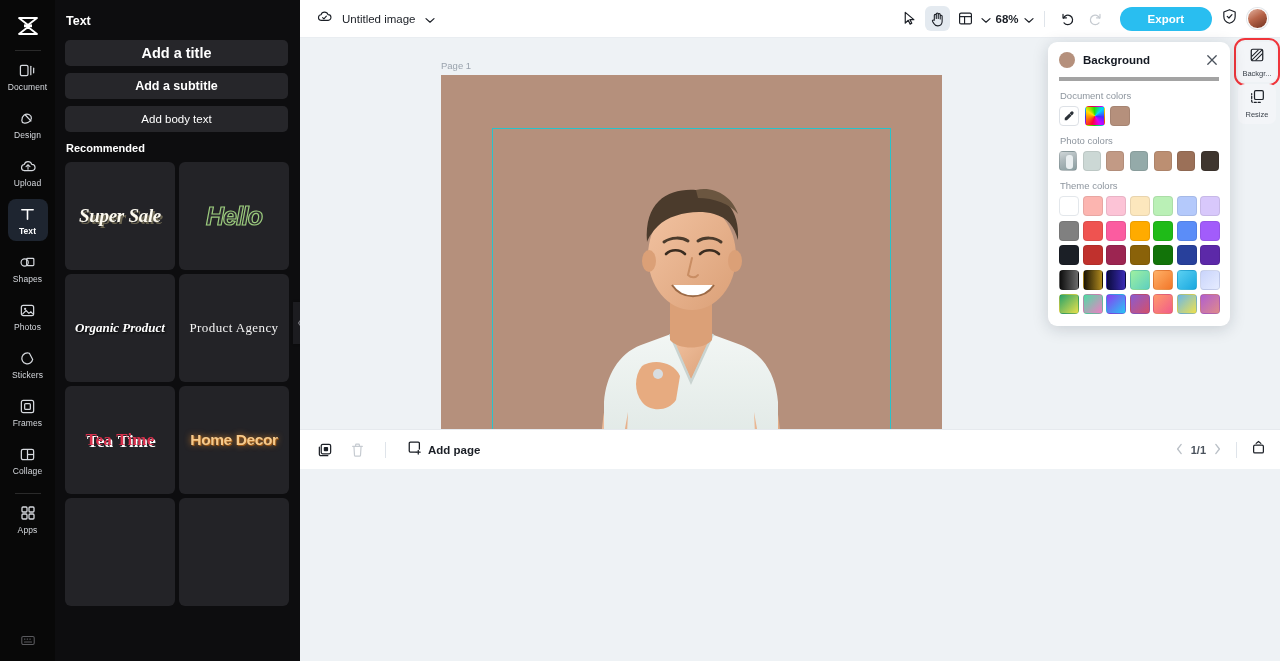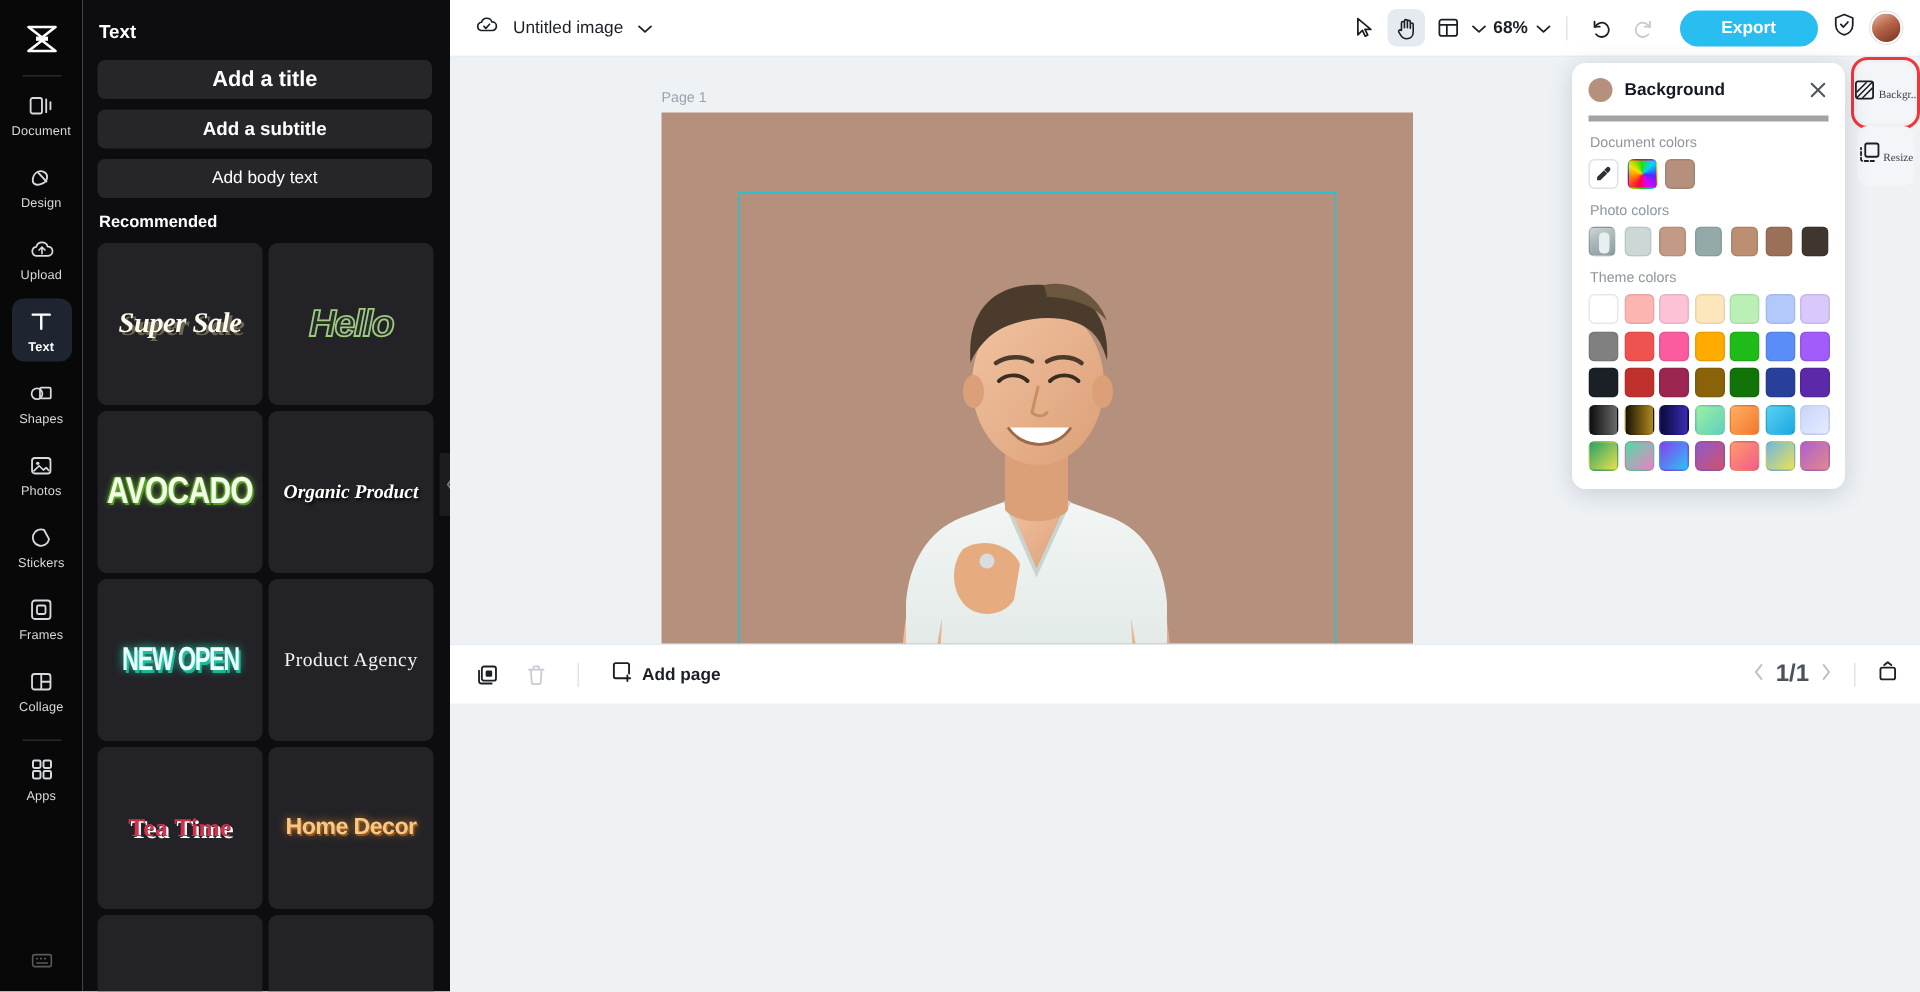--- a/index.html
+++ b/index.html
@@ -103,32 +103,32 @@
   }
 
   .bottombar {
     height: 40px; flex: 0 0 40px; background: #fff; border-top: 1px solid #e6eaee;
     display: flex; align-items: center; padding: 0 14px; gap: 10px;
   }
   .bb-btn { width: 22px; height: 22px; display: flex; align-items: center; justify-content: center; cursor: pointer; }
   .addpage { display: flex; align-items: center; gap: 6px; cursor: pointer; margin-left: 4px; }
   .addpage-lbl { font-size: 11.5px; font-weight: bold; color: #1b1f26; }
   .bb-right { margin-left: auto; display: flex; align-items: center; gap: 7px; }
-  .pagenum { font-size: 16px; font-weight: bold; color: #4a525c; }
+  .pagenum { font-size: 11px; font-weight: bold; color: #4a525c; }
 
   
   .rrail {
     position: absolute; right: 0; top: 38px; width: 46px;
     display: flex; flex-direction: column; align-items: center;
     padding-top: 4px; gap: 0; z-index: 7;
   }
   .rr-item {
     width: 38px; height: 40px; border-radius: 7px; background: #f3f5f8;
-    display: flex; flex-direction: row; align-items: center; justify-content: center;
-    gap: 2px; cursor: pointer; margin-bottom: 2px; font-family: Liberation Serif, serif;
+    display: flex; flex-direction: column; align-items: center; justify-content: center;
+    gap: 2px; cursor: pointer; margin-bottom: 2px;
   }
   .rr-item.hl { outline: 2px solid #f0353b; outline-offset: 2px; border-radius: 7px; }
   .rr-lbl { font-size: 7.5px; color: #3c434c; line-height: 9px; }
 
   
   .popover {
     position: absolute; right: 50px; top: 42px; width: 182px;
     background: #fff; border-radius: 9px; box-shadow: 0 3px 16px rgba(20,30,45,.17);
     padding: 10px 11px 12px 11px; z-index: 8;
   }
@@ -289,27 +289,21 @@
     <div class="rec-title">Recommended</div>
 
     <div class="grid">
       <div class="card">
           <span class="c-super">Super Sale</span>
         </div>
       <div class="card">
           <span class="c-hello">Hello</span>
         </div>
       <div class="card">
-          <span class="c-avocado">AVOCADO</span>
-        </div>
-      <div class="card">
           <span class="c-organic">Organic Product</span>
-        </div>
-      <div class="card">
-          <span class="c-newopen">NEW OPEN</span>
         </div>
       <div class="card">
           <span class="c-business">Product Agency</span>
         </div>
       <div class="card">
           <span class="c-tea">Tea Time</span>
         </div>
       <div class="card">
           <span class="c-home">Home Decor</span>
         </div>

